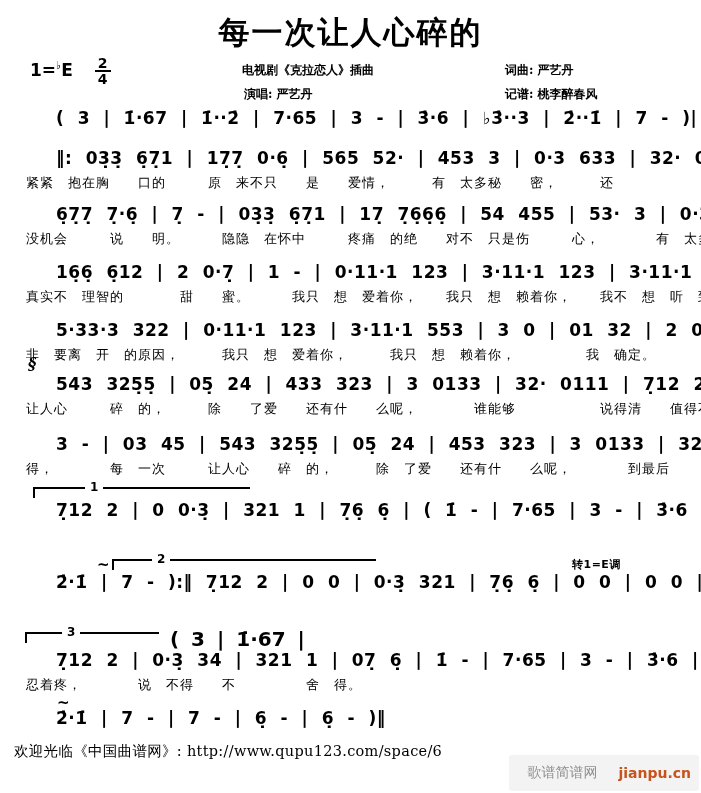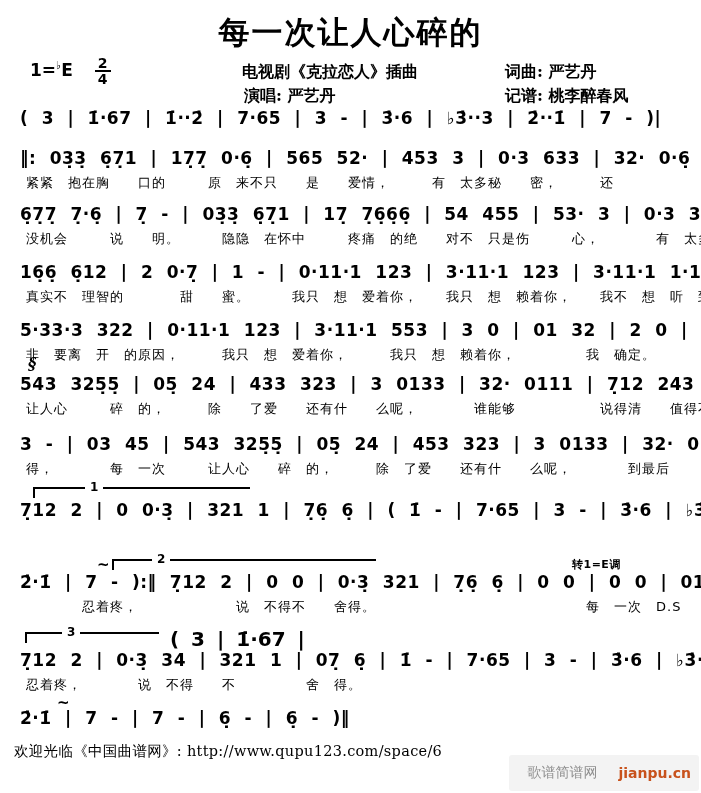--- a/index.html
+++ b/index.html
@@ -9,29 +9,29 @@
   .title{position:absolute;top:12px;left:0;right:0;text-align:center;
          font-family:"DejaVu Serif",serif;font-weight:bold;font-size:31px;letter-spacing:2px;}
 
   .keysig{position:absolute;left:30px;top:56px;font-size:17px;font-weight:bold;}
   .keysig sup{font-size:11px;vertical-align:super;}
   .frac{display:inline-flex;flex-direction:column;align-items:center;vertical-align:middle;
         margin-left:16px;font-size:14px;line-height:14px;font-weight:bold;}
   .frac b{padding:0 3px;}
   .frac b:first-child{border-bottom:2px solid #000;}
 
-  .credit{position:absolute;font-family:"DejaVu Serif",serif;font-weight:bold;font-size:16px;}
+  .credit{position:absolute;font-family:"DejaVu Serif",serif;font-weight:bold;font-size:12px;}
   .credit.source{left:242px;top:62px;}
   .credit.composer{left:505px;top:62px;}
   .credit.singer{left:244px;top:86px;}
   .credit.transcriber{left:505px;top:86px;}
 
   .system{position:absolute;left:0;width:701px;}
   .notation{padding-left:20px;font-weight:bold;font-size:17px;line-height:24px;
-            letter-spacing:.5px;word-spacing:7px;white-space:pre;}
+            letter-spacing:.5px;word-spacing:7px;white-space:pre;margin-left:36px;}
   .lyrics{padding-left:26px;margin-top:4px;font-size:13px;white-space:pre;letter-spacing:1px;}
 
   .anno{position:absolute;font-weight:bold;}
   .segno{font-family:"DejaVu Serif",serif;font-style:italic;font-size:16px;}
   .mordent{font-size:15px;line-height:10px;}
   .pickup{font-size:20px;word-spacing:5px;white-space:pre;}
   .keychange{font-size:11px;letter-spacing:.5px;}
 
   .volta{position:absolute;height:9px;border-top:2px solid #000;border-left:2px solid #000;}
   .volta i{position:absolute;top:-9px;background:#fff;padding:0 5px;
@@ -113,21 +113,20 @@
   </div>
 
   <div class="volta" style="left:112px;top:559px;width:262px">
     <i style="left:38px">2</i>
   </div>
   <div class="anno keychange" style="left:572px;top:557px">转1=E调</div>
   <div class="anno mordent" style="left:97px;top:560px">~</div>
 
   <div class="system" style="top:570px">
     <div class="notation">2̇·1̇ | 7 - ):‖ 7̣12 2 | 0 0 | 0·3̣ 321 | 7̣6̣ 6̣ | 0 0 | 0 0 | 01 35 ‖</div>
-    <div class="lyrics">　　　　忍着疼，　　　　　　　说　不得不　　舍得。　　　　　　　　　　　　　　　每　一次　D.S</div>
   </div>
 
   <div class="volta" style="left:25px;top:632px;width:132px">
     <i style="left:35px">3</i>
   </div>
   <div class="anno pickup" style="left:170px;top:627px">( 3 | 1̇·67 |</div>
 
   <div class="system" style="top:648px">
     <div class="notation">7̣12 2 | 0·3̣ 34 | 321 1 | 07̣ 6̣ | 1̇ - | 7·65 | 3 - | 3̇·6 | ♭3̇·3 |</div>
     <div class="lyrics">忍着疼，　　　　说　不得　　不　　　　　舍　得。</div>

